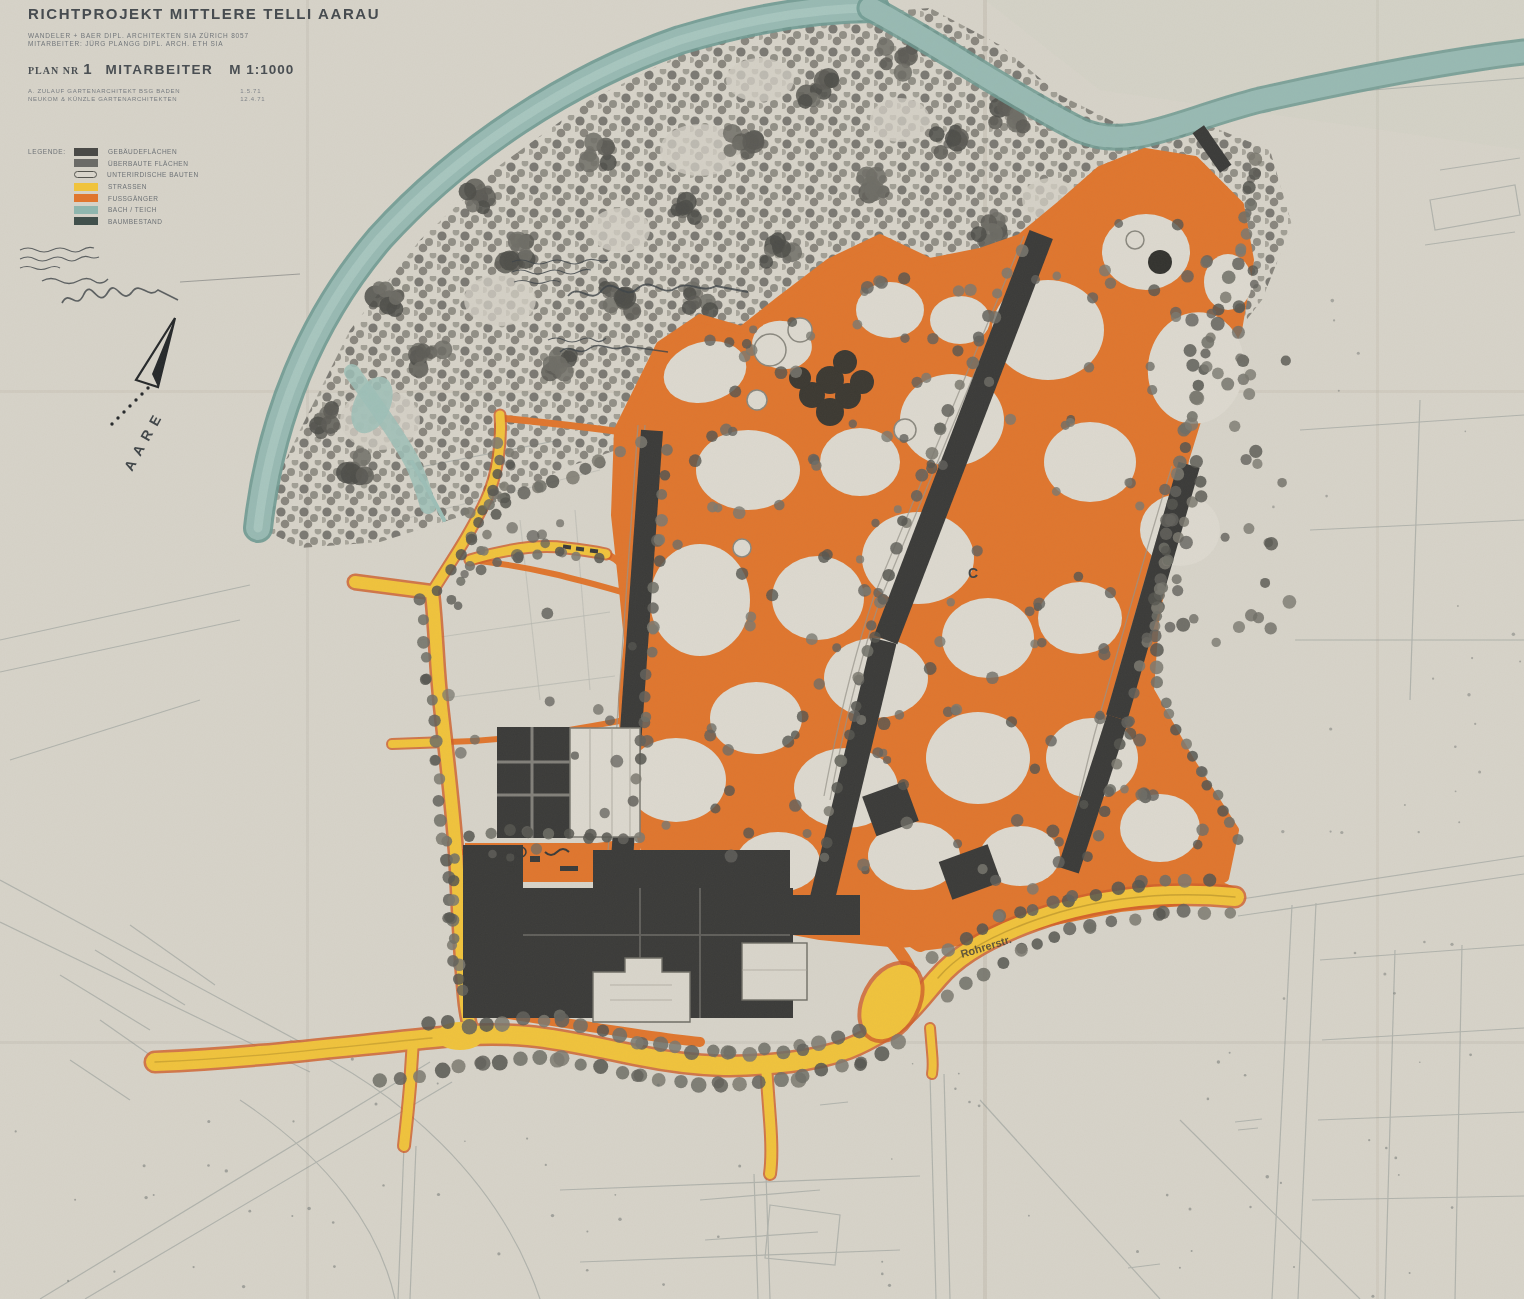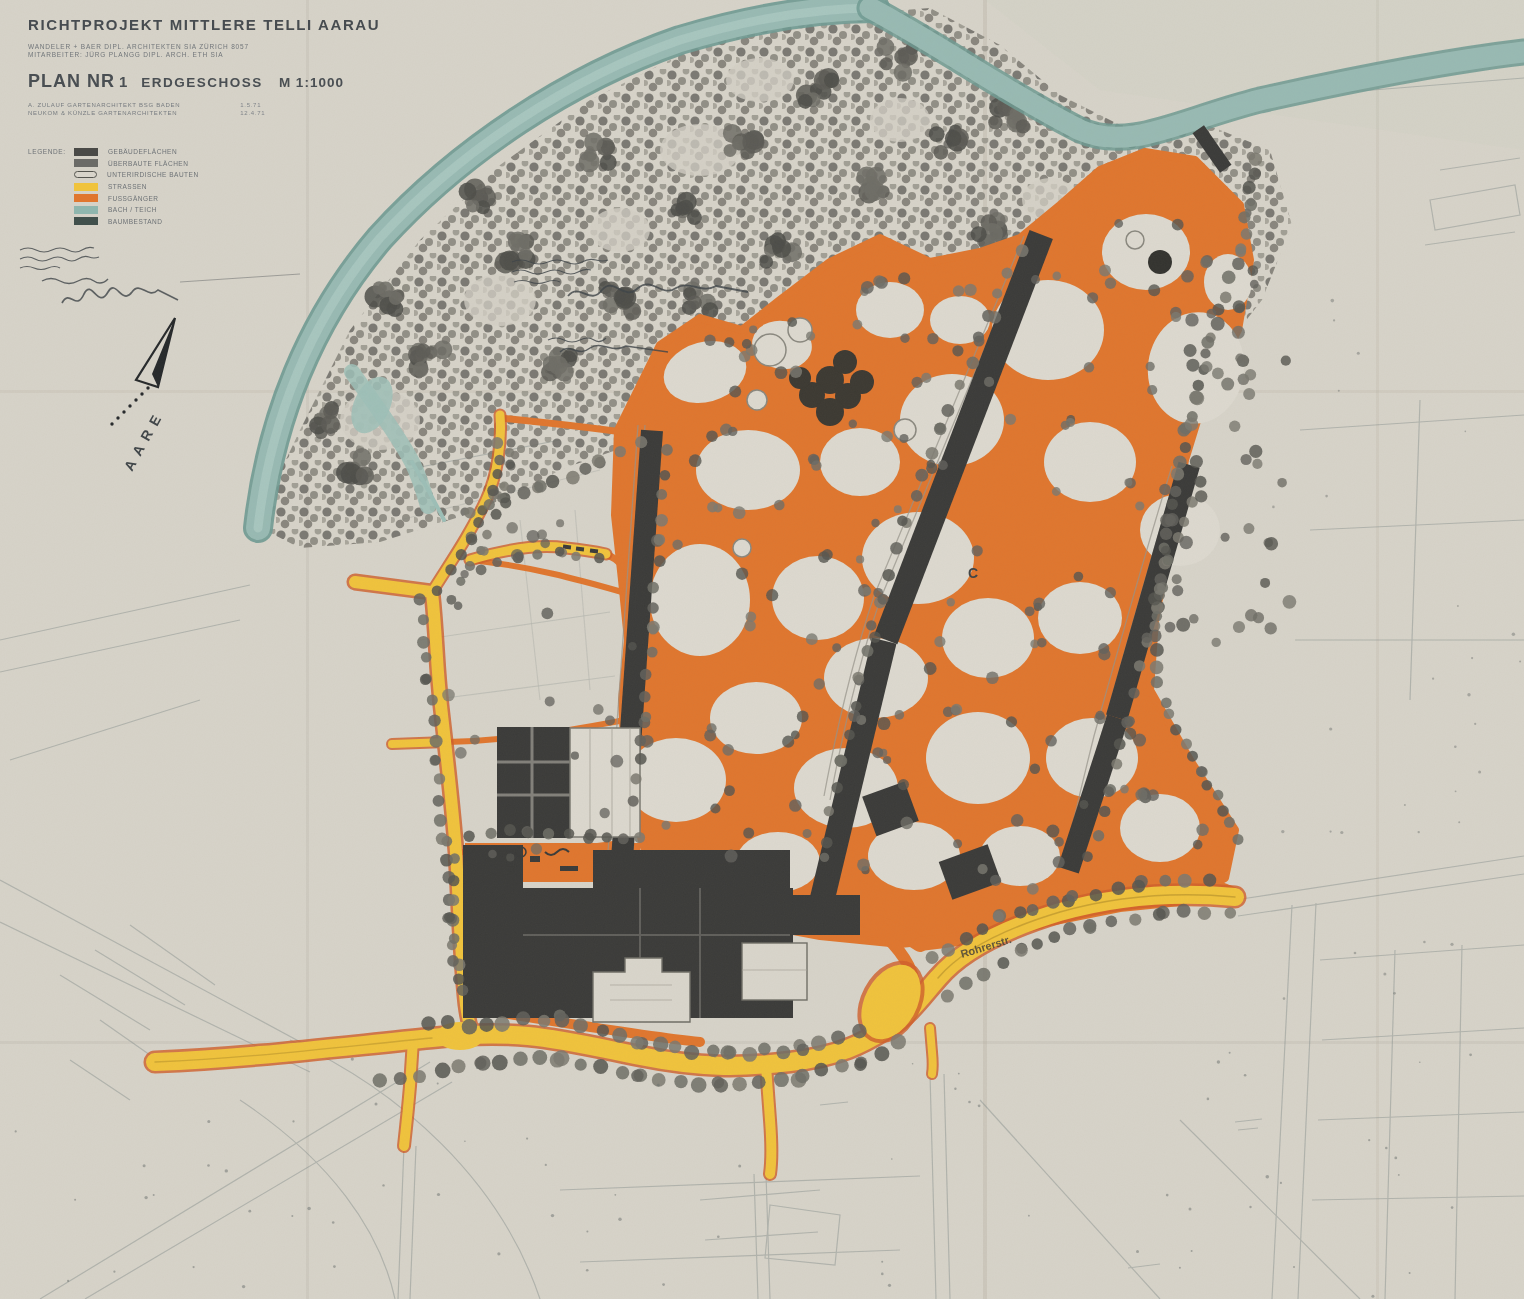--- a/index.html
+++ b/index.html
@@ -1,27 +1,27 @@
 <!DOCTYPE html>
 <html><head>
 <meta charset="utf-8">
 <style>
   html,body{margin:0;padding:0;background:#b9b5aa;}
   #stage{position:relative;width:1524px;height:1299px;overflow:hidden;
          background:#d7d3c9;font-family:"Liberation Sans",sans-serif;
          box-shadow:inset 0 0 120px rgba(96,90,74,.25);}
   #map{position:absolute;left:0;top:0;}
   
-  #titleblock{position:absolute;left:28px;top:16px;width:430px;color:#44494c;}
+  #titleblock{position:absolute;left:28px;top:5px;width:430px;color:#44494c;}
   .tb-title{font-size:15px;font-weight:bold;letter-spacing:1.6px;color:#474c50;
             filter:blur(.25px);}
   .tb-small{font-size:6.5px;letter-spacing:.8px;color:#71767a;line-height:8px;
             filter:blur(.35px);margin-top:10px;}
   .tb-planline{margin-top:12px;font-weight:bold;color:#4a4f53;filter:blur(.25px);}
-  .tb-planline .pl{font-size:18px;letter-spacing:1px;}
+  .tb-planline .pl{font-size:10px;letter-spacing:1px;font-family:Liberation Serif, serif;}
   .tb-planline .plnum{font-size:15px;margin:0 14px 0 4px;}
   .tb-planline .plname{font-size:13.5px;letter-spacing:1.5px;margin-right:16px;}
   .tb-planline .plscale{font-size:13.5px;letter-spacing:1px;text-align:right;}
   .tb-sub{font-size:6px;letter-spacing:.7px;color:#777c80;line-height:7.5px;
           filter:blur(.4px);margin-top:10px;display:flex;}
   .tb-sub .dates{margin-left:60px;color:#80858a;}
   
   #legend{position:absolute;left:28px;top:146px;width:260px;}
   .lg-row{display:flex;align-items:center;height:11.6px;}
   .lg-head{font-size:6.5px;letter-spacing:.6px;color:#6d7276;width:46px;
@@ -1151,21 +1151,21 @@
   <rect x="0" y="0" width="1524" height="1299" filter="url(#grain)" opacity=".8" style="pointer-events:none"></rect>
 </svg>
 
 <div id="titleblock">
   <div class="tb-title">RICHTPROJEKT MITTLERE TELLI AARAU</div>
   <div class="tb-small">
     <div>WANDELER + BAER  DIPL. ARCHITEKTEN SIA  ZÜRICH  8057</div>
     <div>MITARBEITER: JÜRG PLANGG  DIPL. ARCH. ETH SIA</div>
   </div>
   <div class="tb-planline">
-    <span class="pl">PLAN NR</span><span class="plnum">1</span><span class="plname">ERDGESCHOSS</span><span class="plscale">M 1:1000</span>
+    <span class="pl">PLAN NR</span><span class="plnum">1</span><span class="plname">MITARBEITER</span><span class="plscale">M 1:1000</span>
   </div>
   <div class="tb-sub">
     <div>
       <div>A. ZULAUF  GARTENARCHITEKT  BSG  BADEN</div>
       <div>NEUKOM &amp; KÜNZLE  GARTENARCHITEKTEN</div>
     </div>
     <div class="dates">
       <div>1.5.71</div>
       <div>12.4.71</div>
     </div>

